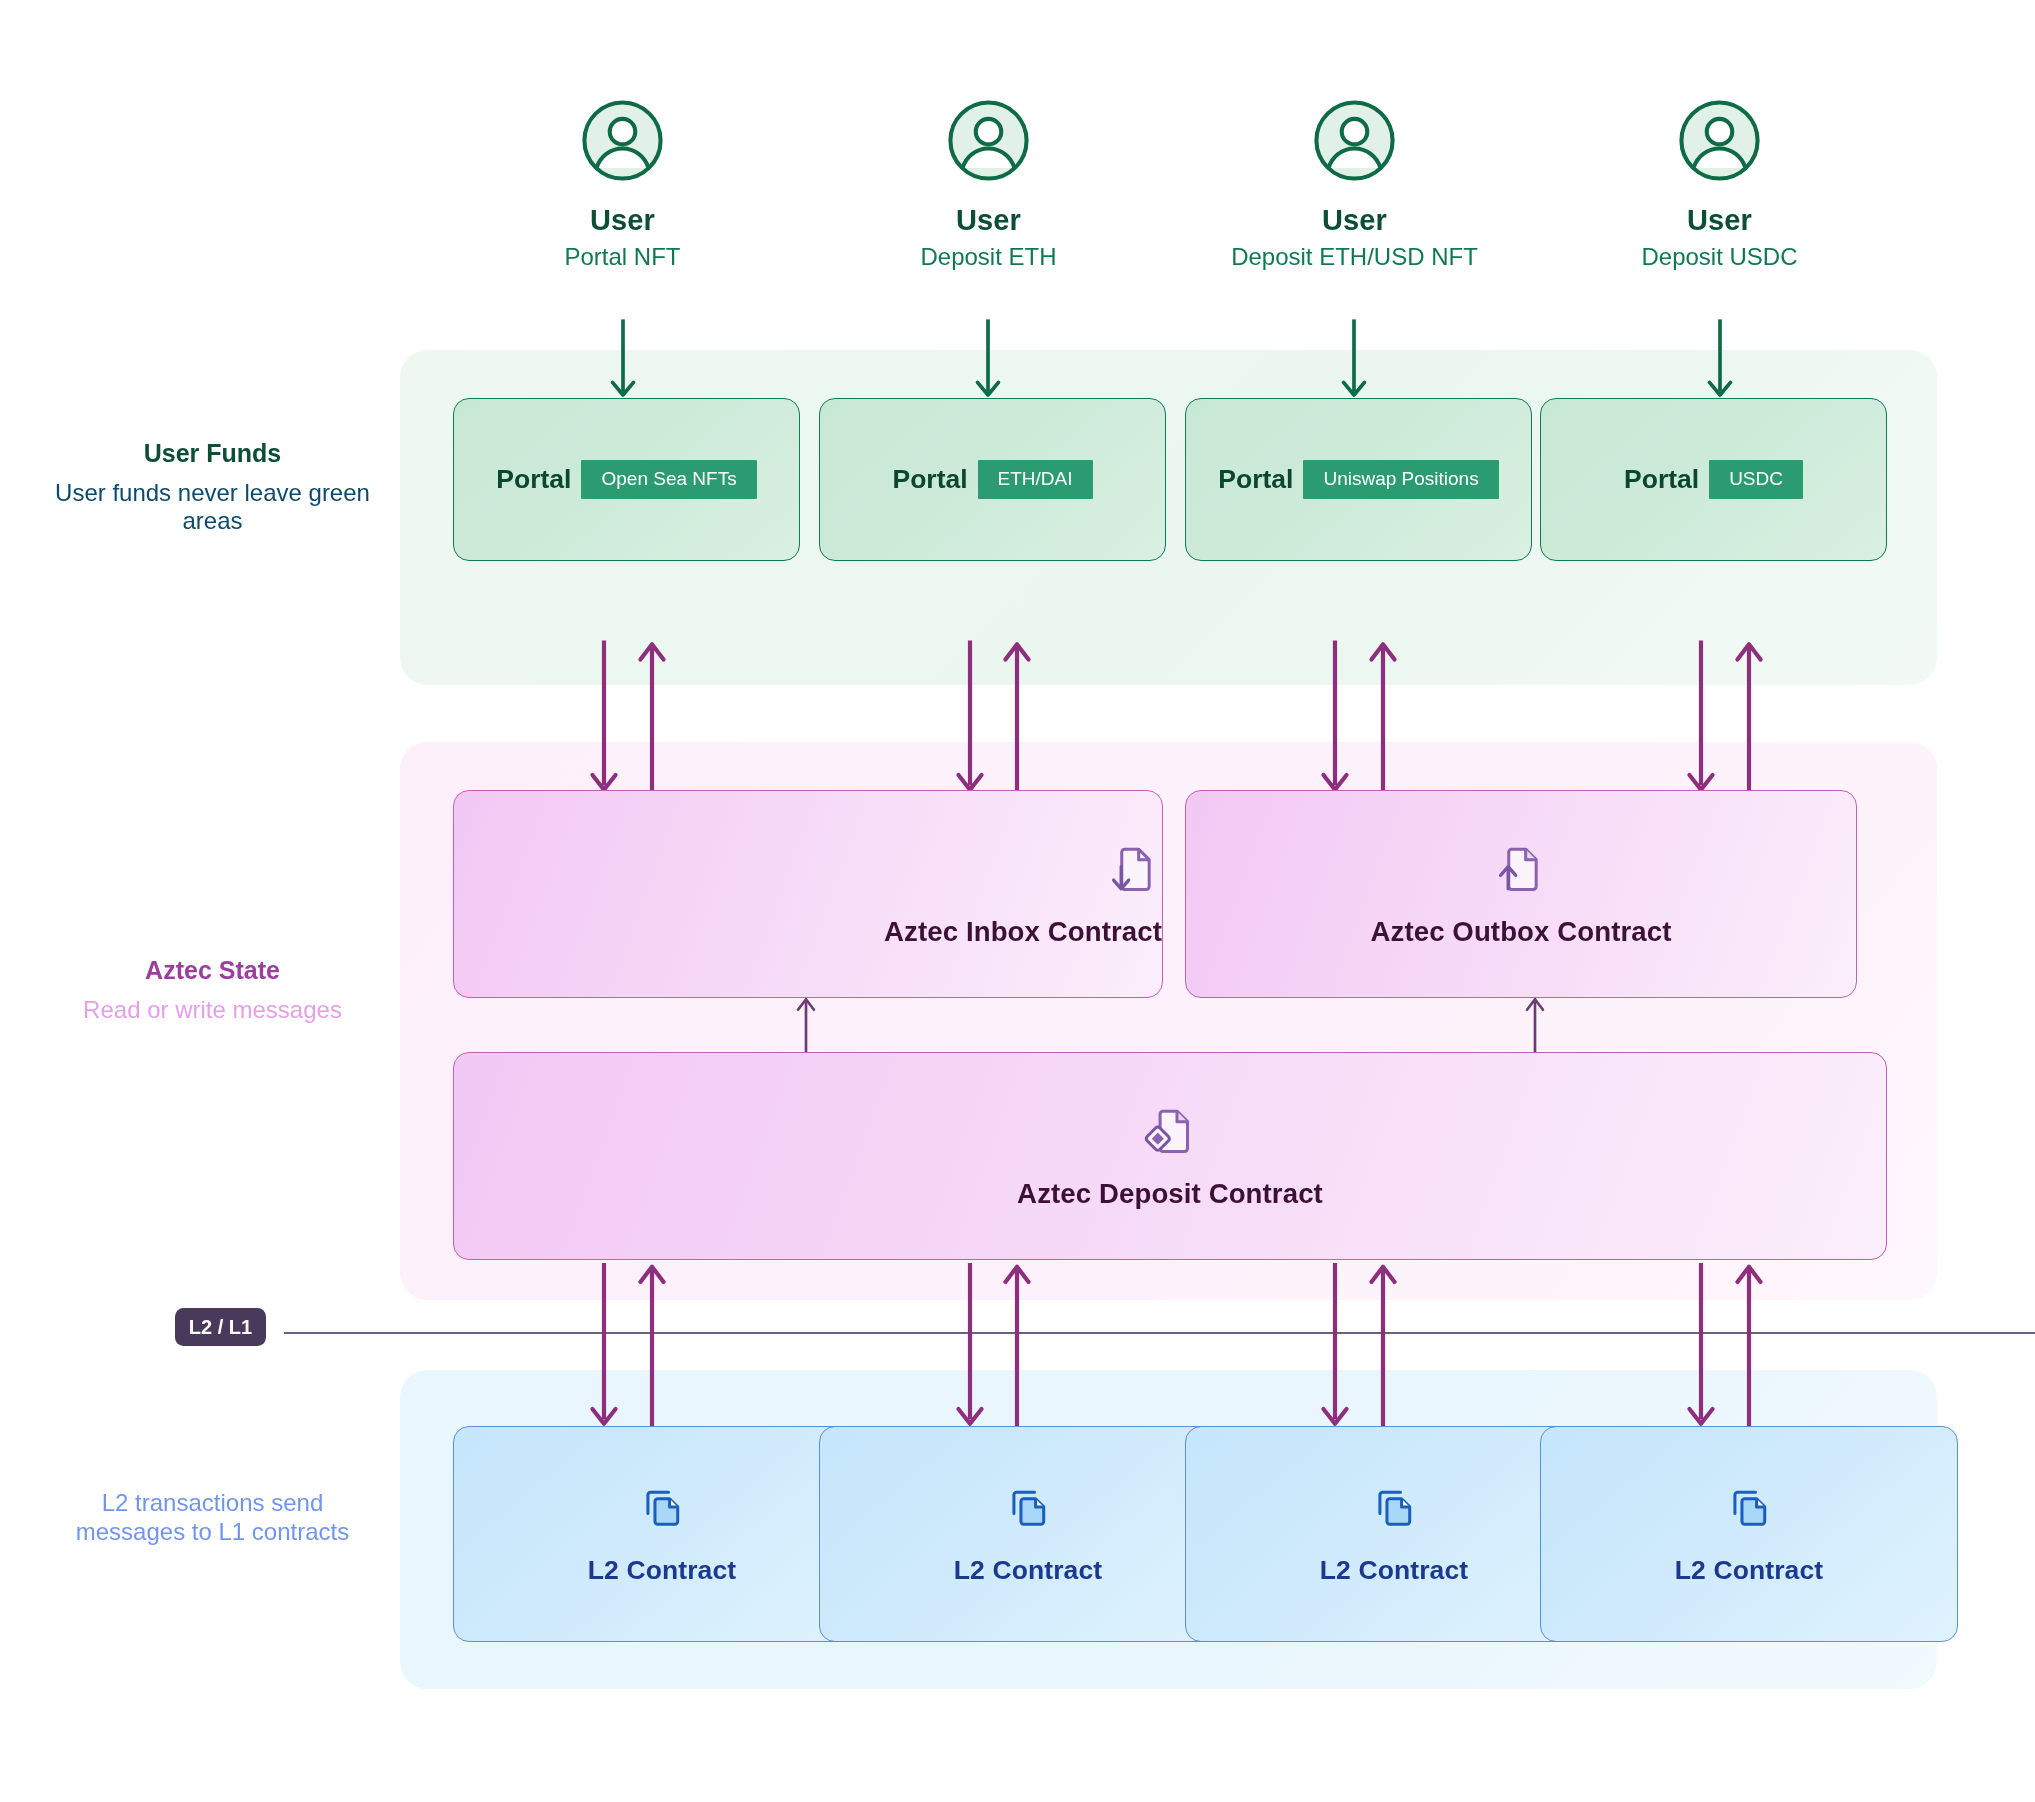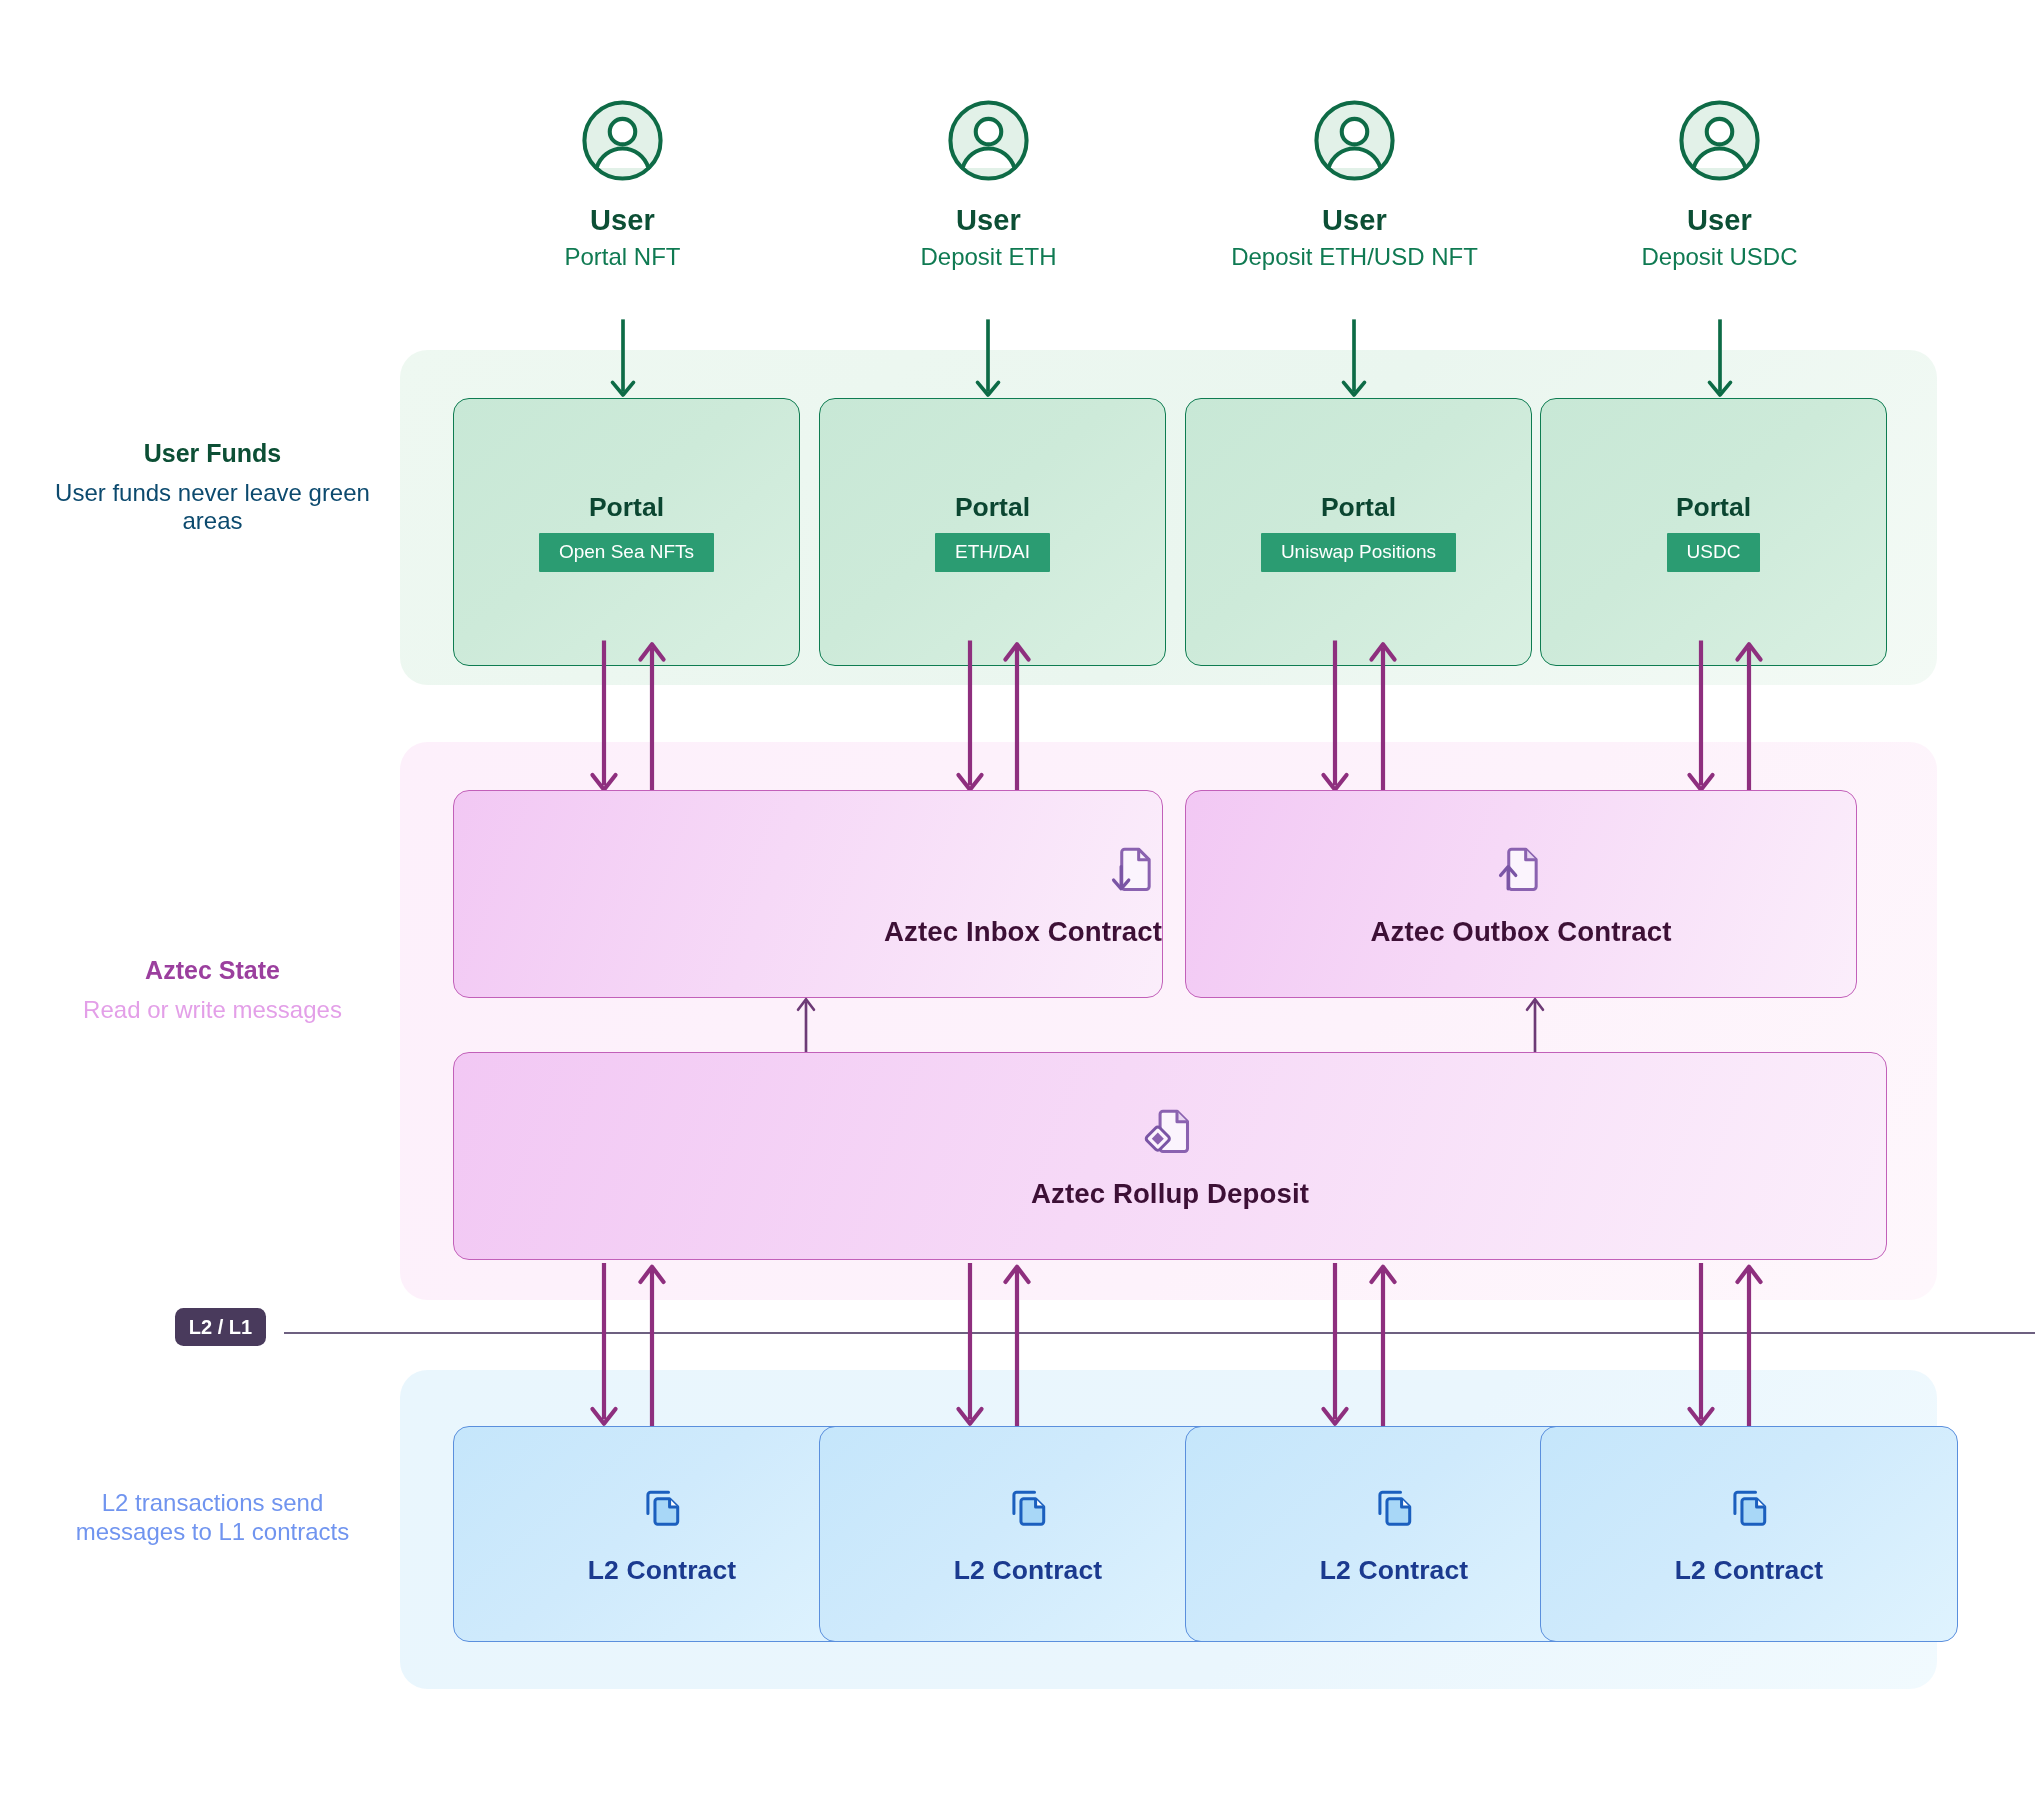--- a/index.html
+++ b/index.html
@@ -33,24 +33,24 @@
     font-size: 29px; font-weight: bold; color: #0c4f35;
     letter-spacing: 0.1px; line-height: 1.05; margin-bottom: 8.5px;
   }
   .user-sub { font-size: 24px; color: #0f7a52; line-height: 1.12; white-space: nowrap; }
 
   
   .arrow { position: absolute; }
 
   
   .portal-card {
-    position: absolute; top: 398px; width: 347px; height: 268px;
+    position: absolute; top: 398px; width: 347px; height: 163px;
     border: 1.6px solid #0e7c51; border-radius: 16px;
     background: linear-gradient(140deg, #c8e8d6 0%, #cdead9 45%, #d9f0e2 100%);
-    display: flex; flex-direction: column; align-items: center;
+    display: flex; flex-direction: row; align-items: center;
     justify-content: center; gap: 10px;
   }
   .portal-title { font-size: 26.5px; font-weight: bold; color: #0b4631; }
   .portal-badge {
     background: #2b9c72; color: #ffffff;
     font-size: 19px; border-radius: 1px;
     padding: 9.5px 20px 10.6px; white-space: nowrap; line-height: 1;
   }
 
   
@@ -275,21 +275,21 @@
     <path d="M15 26 L30 6 L45 26" stroke="#6d3a76" stroke-width="5" fill="none" stroke-linecap="round" stroke-linejoin="round"></path>
   </svg>
 
   <div class="aztec-card" id="rollup-card">
     <svg class="aztec-icon" width="56" height="56" viewBox="0 0 48 48">
       <path d="M18 7h12l9 9v23a2.5 2.5 0 0 1-2.5 2.5H18A2.5 2.5 0 0 1 15.5 39V9.5A2.5 2.5 0 0 1 18 7z" fill="#fbf4fd" stroke="#8a62b0" stroke-width="2.6" stroke-linejoin="round"></path>
       <path d="M30 7v9h9" fill="#e9d6f2" stroke="#8a62b0" stroke-width="2.6" stroke-linejoin="round"></path>
       <rect x="5.8" y="22.8" width="15.5" height="15.5" rx="2.6" transform="rotate(-45 13.55 30.55)" fill="#fbf4fd" stroke="#7a55a5" stroke-width="2.6"></rect>
       <rect x="9.9" y="26.9" width="7.3" height="7.3" transform="rotate(-45 13.55 30.55)" fill="#8a62b0"></rect>
     </svg>
-    <div class="aztec-title">Aztec Rollup Deposit</div>
+    <div class="aztec-title">Aztec Deposit Contract</div>
   </div>
 
   <div id="l1l2-line"></div>
   <div id="l1l2-badge">L2 / L1</div>
 
   <svg class="arrow" style="left:583px;top:1261px" width="42" height="170" viewBox="0 0 80 320">
     <path d="M40 2 L40 300" stroke="#8e2f7e" stroke-width="8" fill="none"></path>
     <path d="M18 280 L40 308 L62 280" stroke="#8e2f7e" stroke-width="8" fill="none" stroke-linecap="round" stroke-linejoin="round"></path>
   </svg>
   <svg class="arrow" style="left:631px;top:1261px" width="42" height="170" viewBox="0 0 80 320">

